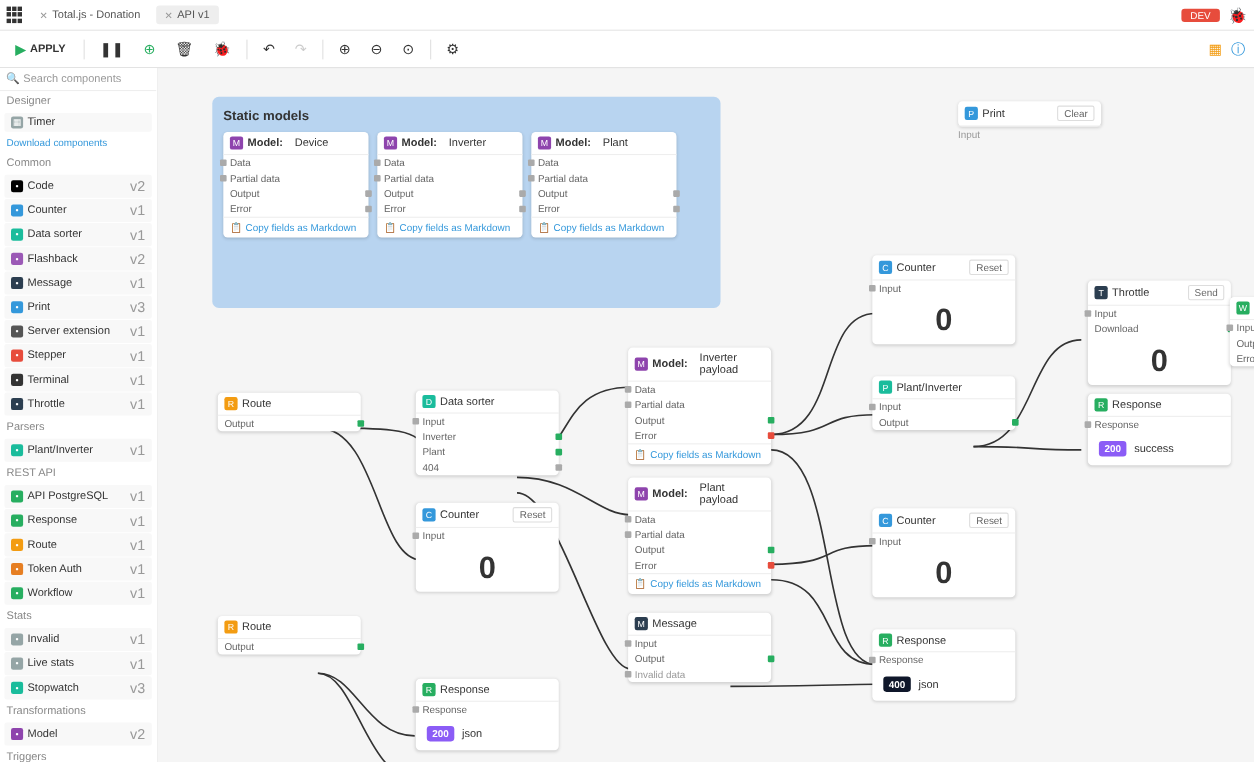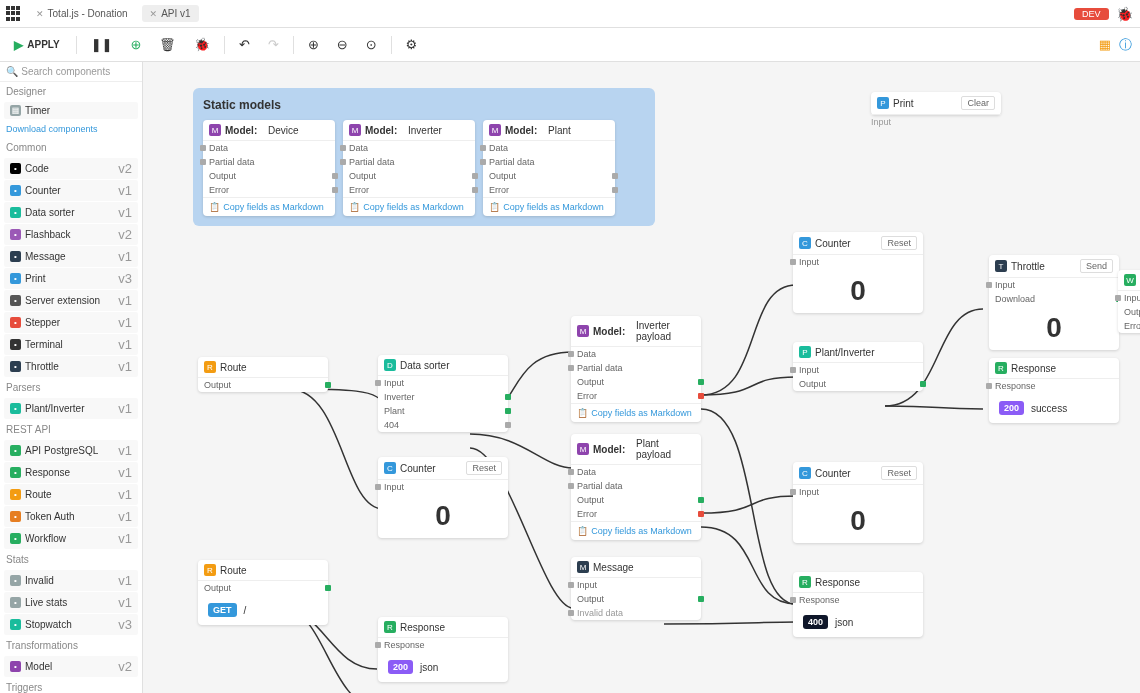--- a/index.html
+++ b/index.html
@@ -317,21 +317,21 @@
       <path d="M558 451 C620 451 600 434 653 434"></path>
       <path d="M558 465 C620 465 600 542 653 542"></path>
       <path d="M742 344 C800 344 790 347 840 347"></path>
       <path d="M742 344 C800 344 790 247 840 247"></path>
       <path d="M521 562 C600 562 620 560 653 560"></path>
       <path d="M146 550 C180 550 190 645 234 645"></path>
       <path d="M146 550 C180 550 190 607 234 607"></path>
       <path d="M941 247 C960 247 960 272 975 272"></path>
     </svg>
 
-    <div class="group-box" style="left:50px;top:26px;width:462px;height:138px">
+    <div class="group-box" style="left:50px;top:26px;width:462px;height:192px">
       <div class="group-title">Static models</div>
       <div style="display:flex;gap:8px">
         <div class="node" style="position:relative;width:132px">
           <div class="node-head"><span class="ico" style="background:#8e44ad">M</span><b>Model:</b>&nbsp;<span>Device</span></div>
           <div class="node-row">Data</div>
           <div class="node-row">Partial data</div>
           <div class="node-row out">Output</div>
           <div class="node-row out">Error</div>
           <div class="node-foot">Copy fields as Markdown</div>
         </div>
@@ -493,24 +493,20 @@
           <span>json</span>
         </div>
     </div>
 
     <div class="node" style="left:55px;top:498px;width:90px">
       <div class="node-head">
           <span class="ico" style="background:#f39c12">R</span>
           <span>Route</span>
         </div>
       <div class="node-row out green">Output</div>
-      <div class="method-row">
-          <span class="method-badge method-get">GET</span>
-          <span>/</span>
-        </div>
     </div>
 
     <div class="node" style="left:235px;top:555px;width:90px">
       <div class="node-head">
           <span class="ico" style="background:#27ae60">R</span>
           <span>Response</span>
         </div>
       <div class="node-row">Response</div>
       <div class="method-row">
           <span class="method-badge method-200">200</span>

